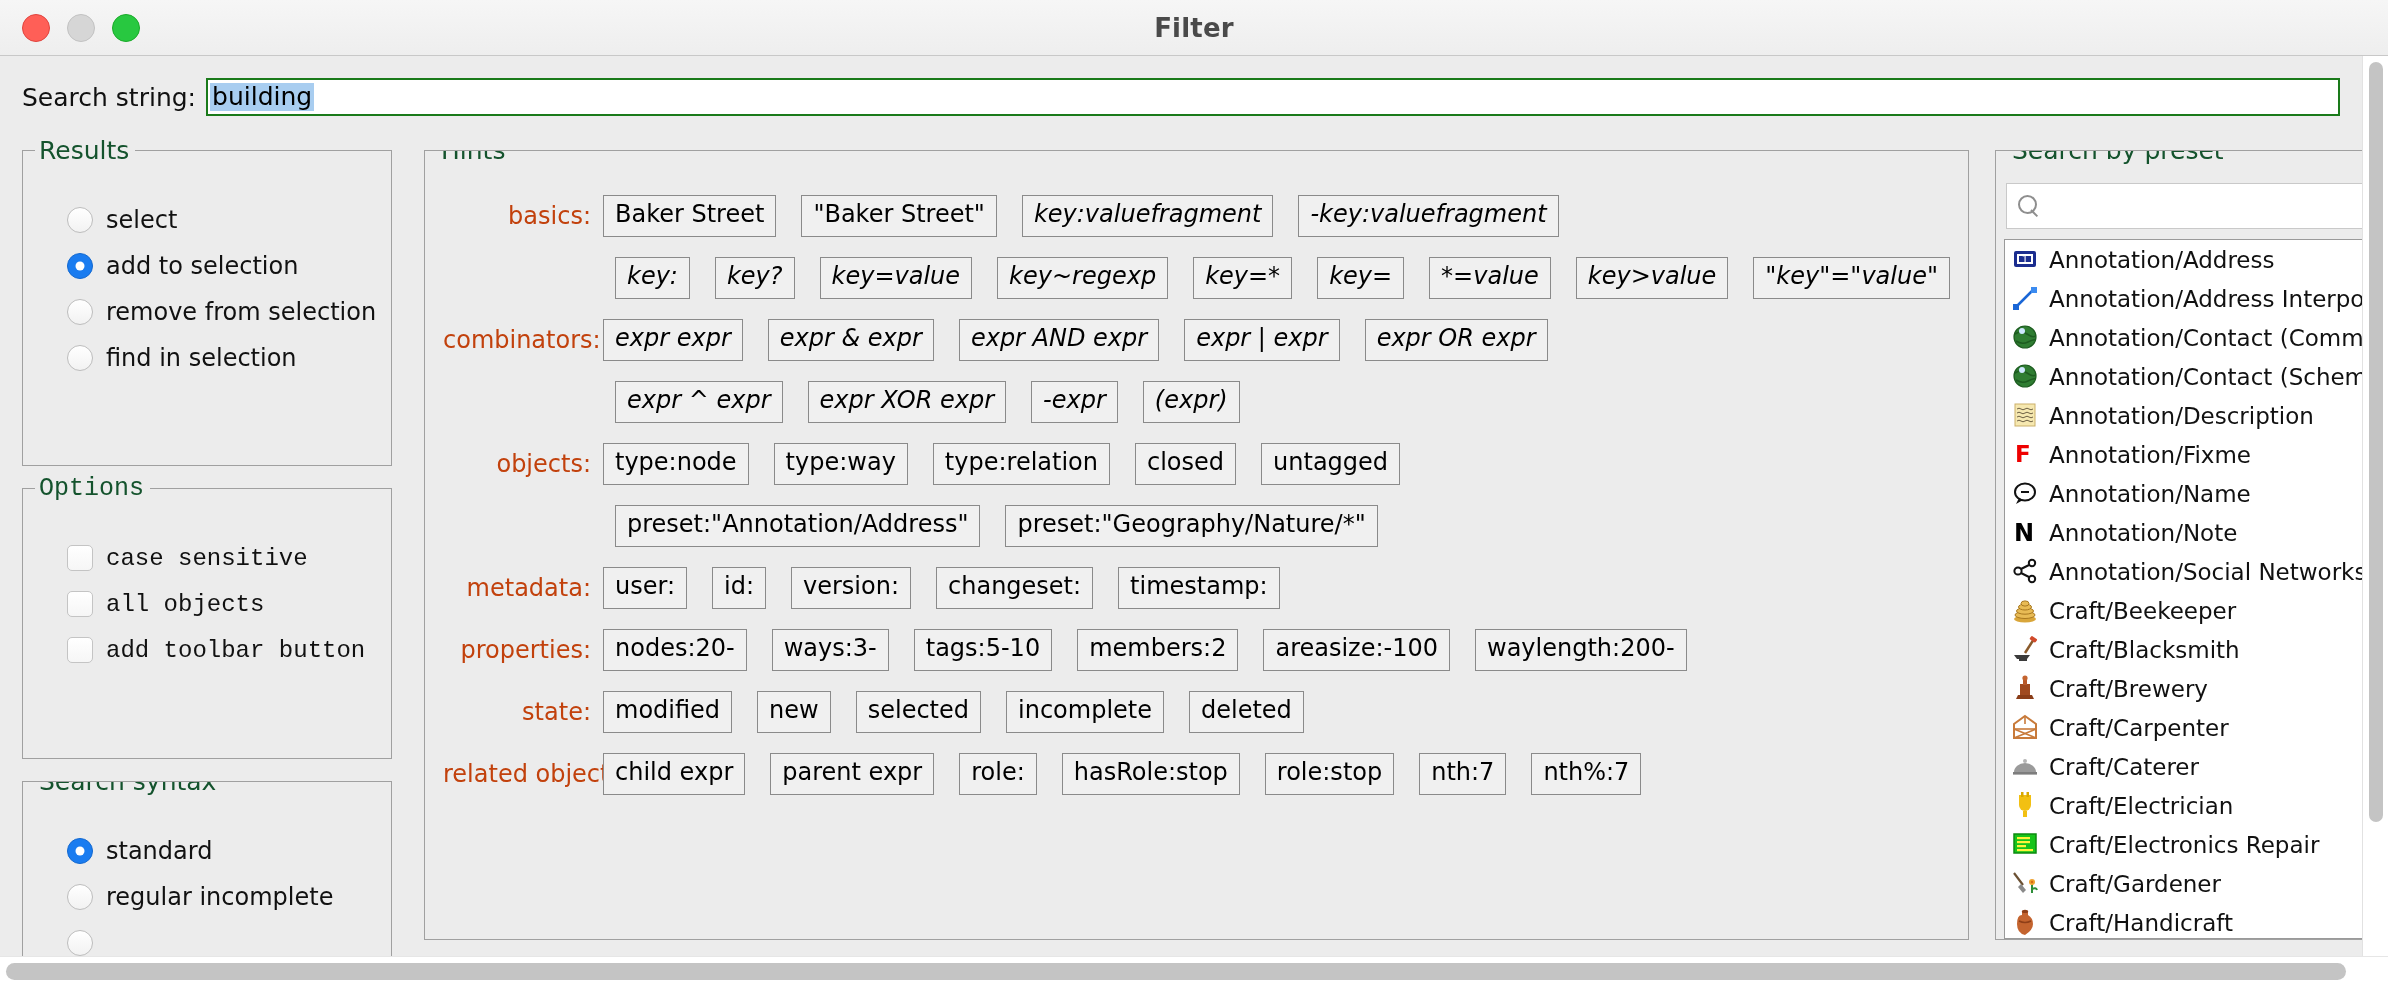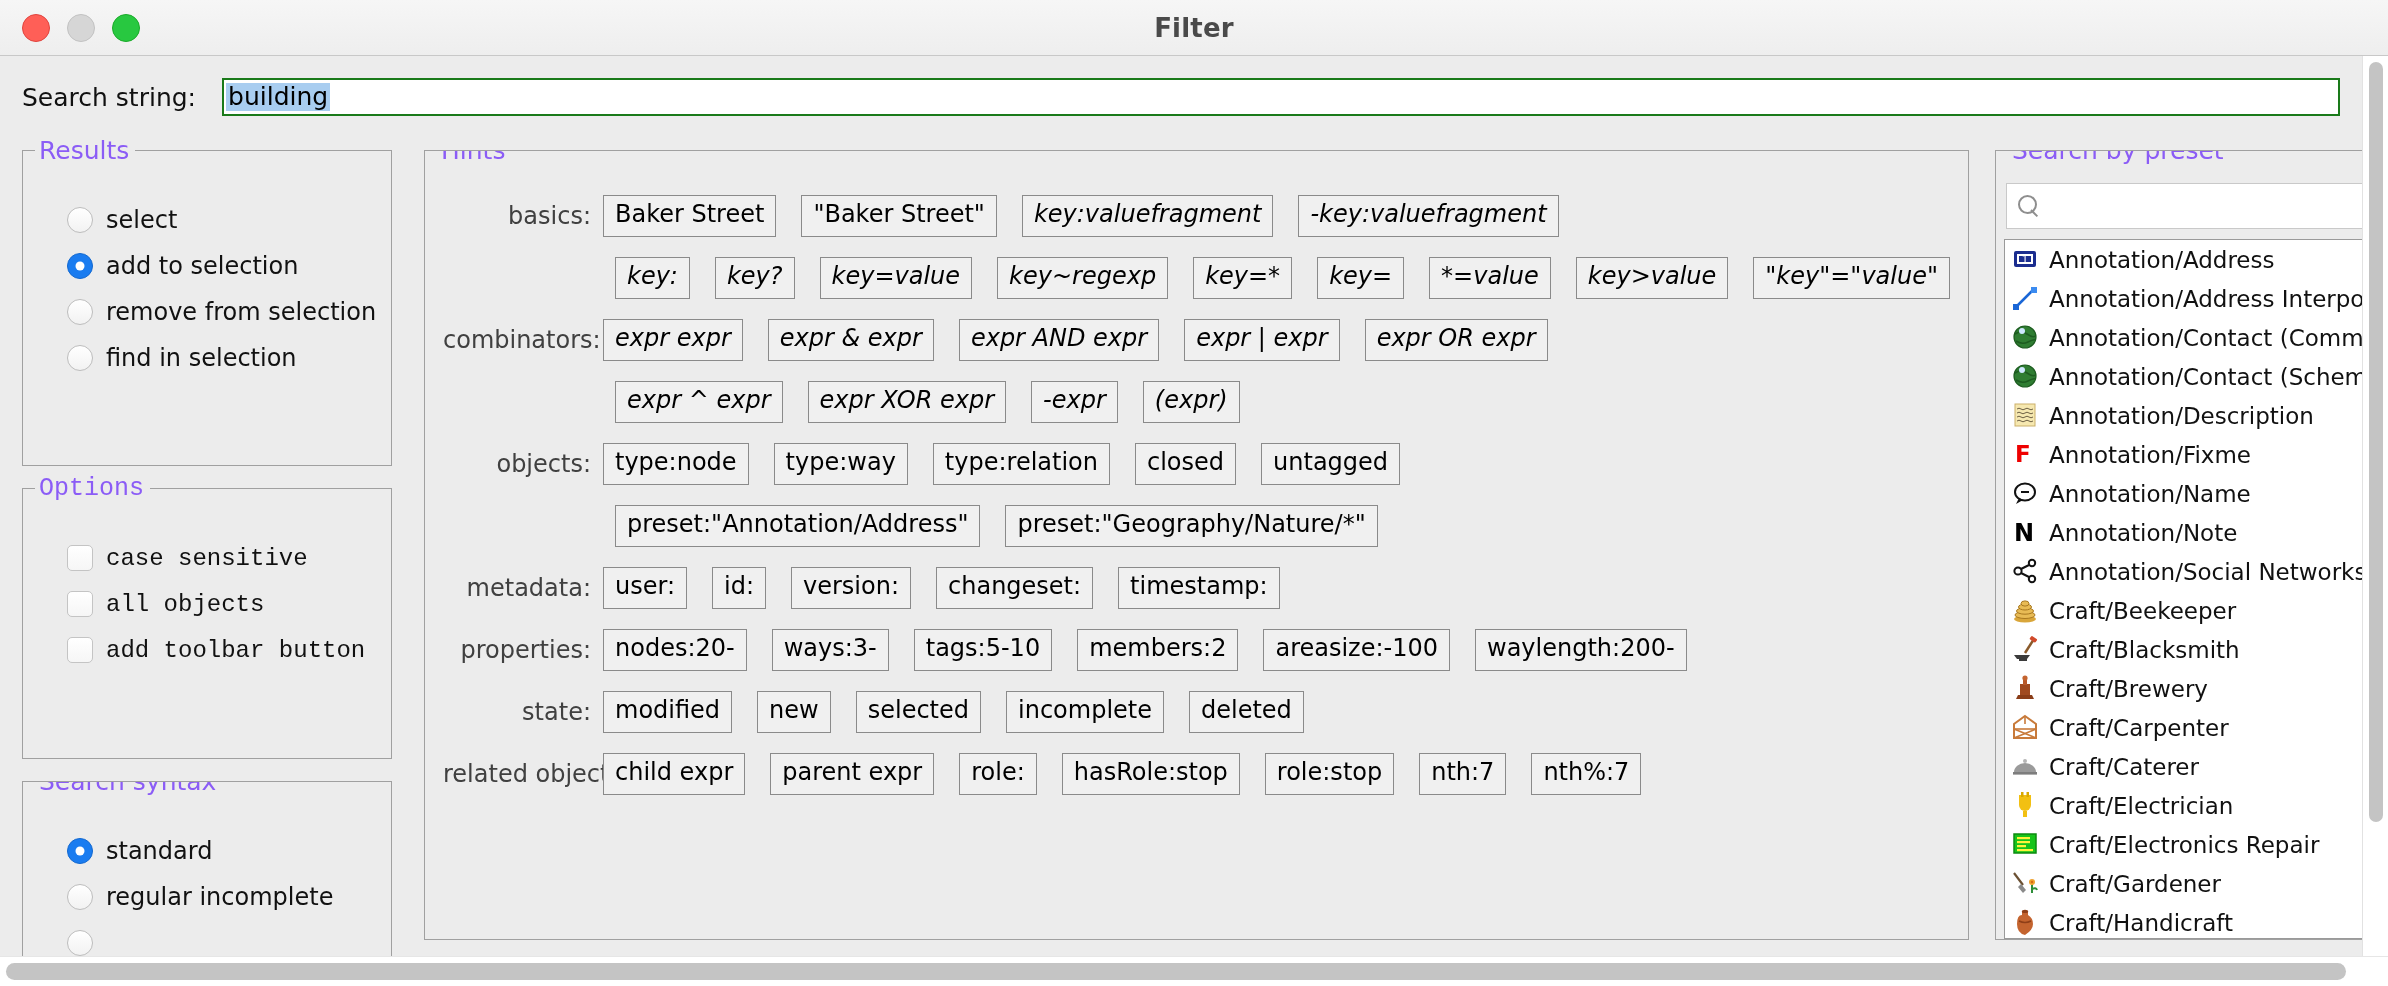--- a/index.html
+++ b/index.html
@@ -50,21 +50,21 @@
   }
 
   
   .search-row {
     display: flex; align-items: center;
     padding: 18px 0 14px 22px;
     height: 78px;
   }
   .search-label {
     font-size: 25px; color: #111; white-space: nowrap;
-    margin-right: 26px;
+    margin-right: 10px;
   }
   .search-input {
     flex: 1; height: 38px;
     background: #ffffff;
     border: 2px solid #1a7a1a;
     margin-right: 48px;
     display: flex; align-items: center;
     padding: 0 2px;
   }
   .search-input .sel {
@@ -93,21 +93,21 @@
     margin-top: 16px;
     padding: 26px 12px 12px 12px;
     background: transparent;
   }
   .group > .legend {
     position: absolute;
     top: -15px; left: 12px;
     background: #ececec;
     padding: 0 6px 0 4px;
     font-size: 25px;
-    color: #8b5cf6;
+    color: #14532d;
     white-space: nowrap;
   }
 
   .group.results   { height: 318px; }
   .group.options   { height: 272px; margin-top: 22px; font-family: Liberation Mono, monospace; }
   .group.syntax    { height: 190px; margin-top: 22px; overflow: hidden; text-align: right; }
   .group.hints     { height: 790px; padding: 34px 18px 12px 18px; overflow: hidden; }
   .group.presets   { height: 790px; padding: 30px 8px 8px 8px; overflow: hidden; }
 
   
@@ -148,21 +148,21 @@
     display: flex; align-items: center;
     min-height: 62px;
     flex-wrap: nowrap;
   }
   .hint-row.indent { padding-left: 172px; }
   .hint-label {
     width: 160px; flex: 0 0 160px;
     text-align: right;
     padding-right: 12px;
     font-size: 24px;
-    color: #404040;
+    color: #c2410c;
     white-space: nowrap;
   }
   .chips { display: flex; align-items: center; gap: 25px; flex-wrap: nowrap; }
   .chip {
     border: 1px solid #8a8a8a;
     background: #f0f0f0;
     padding: 5px 11px 7px 11px;
     font-size: 24px;
     color: #000;
     white-space: nowrap;

